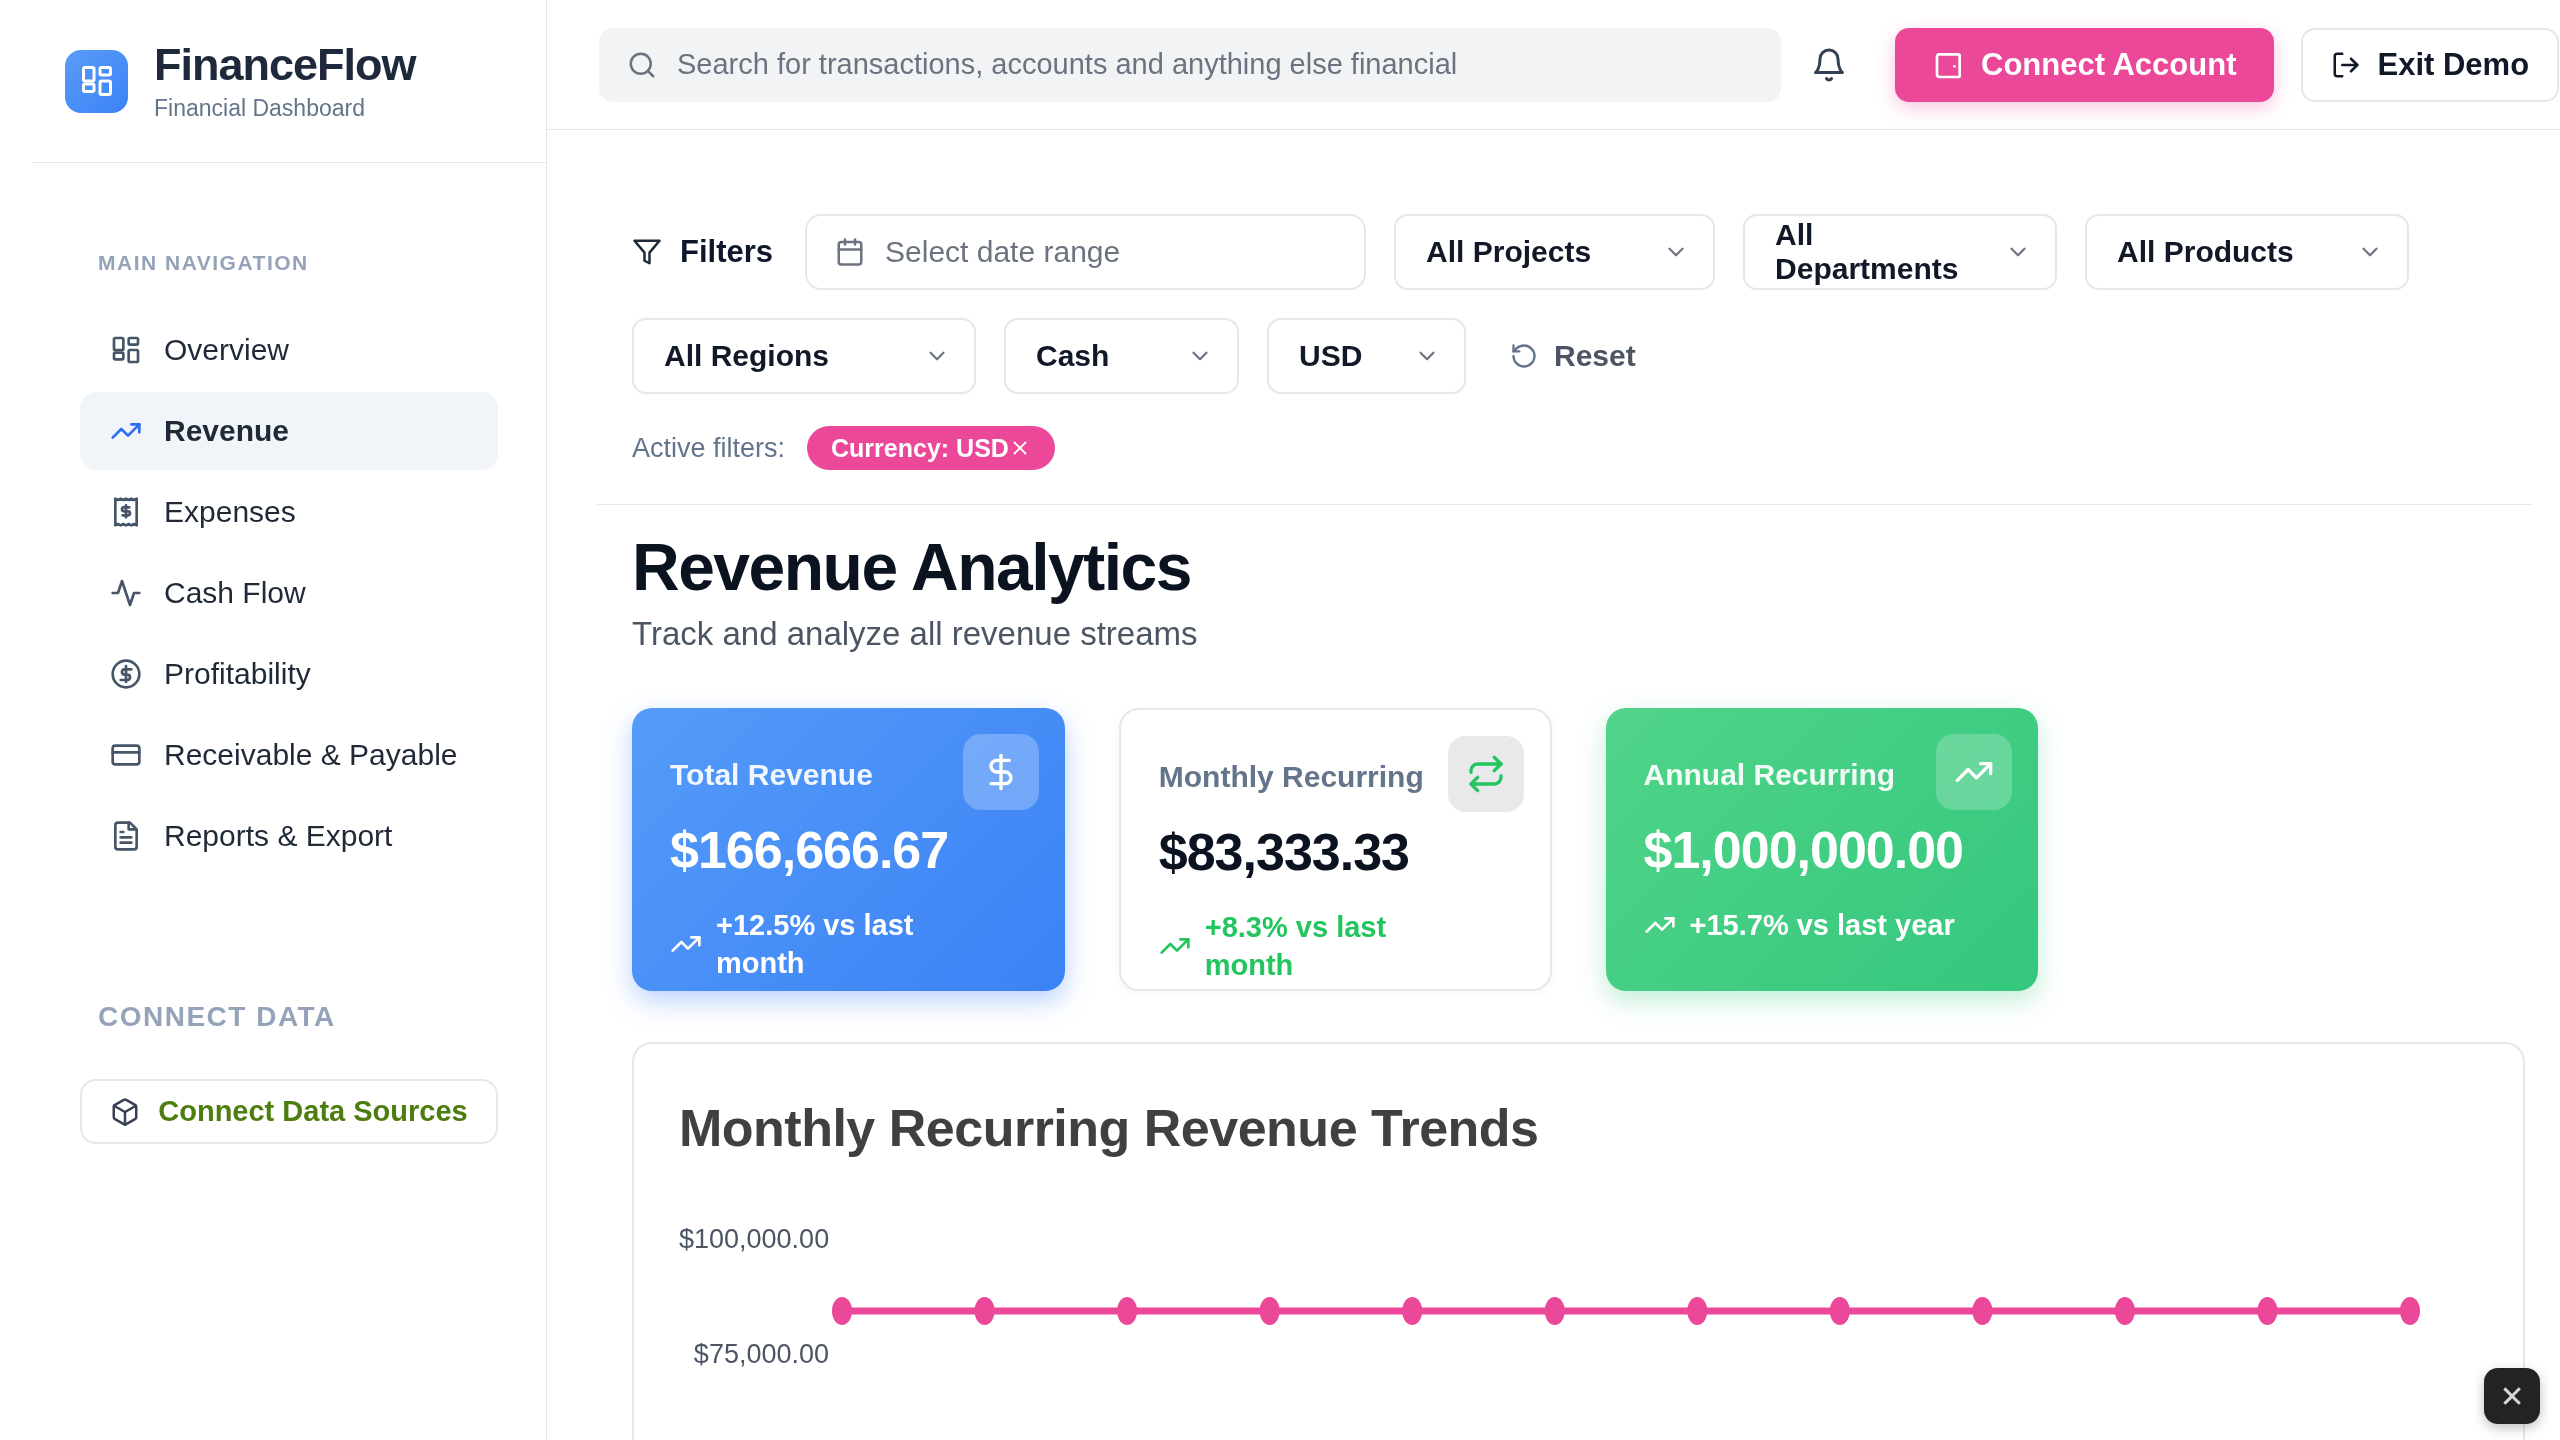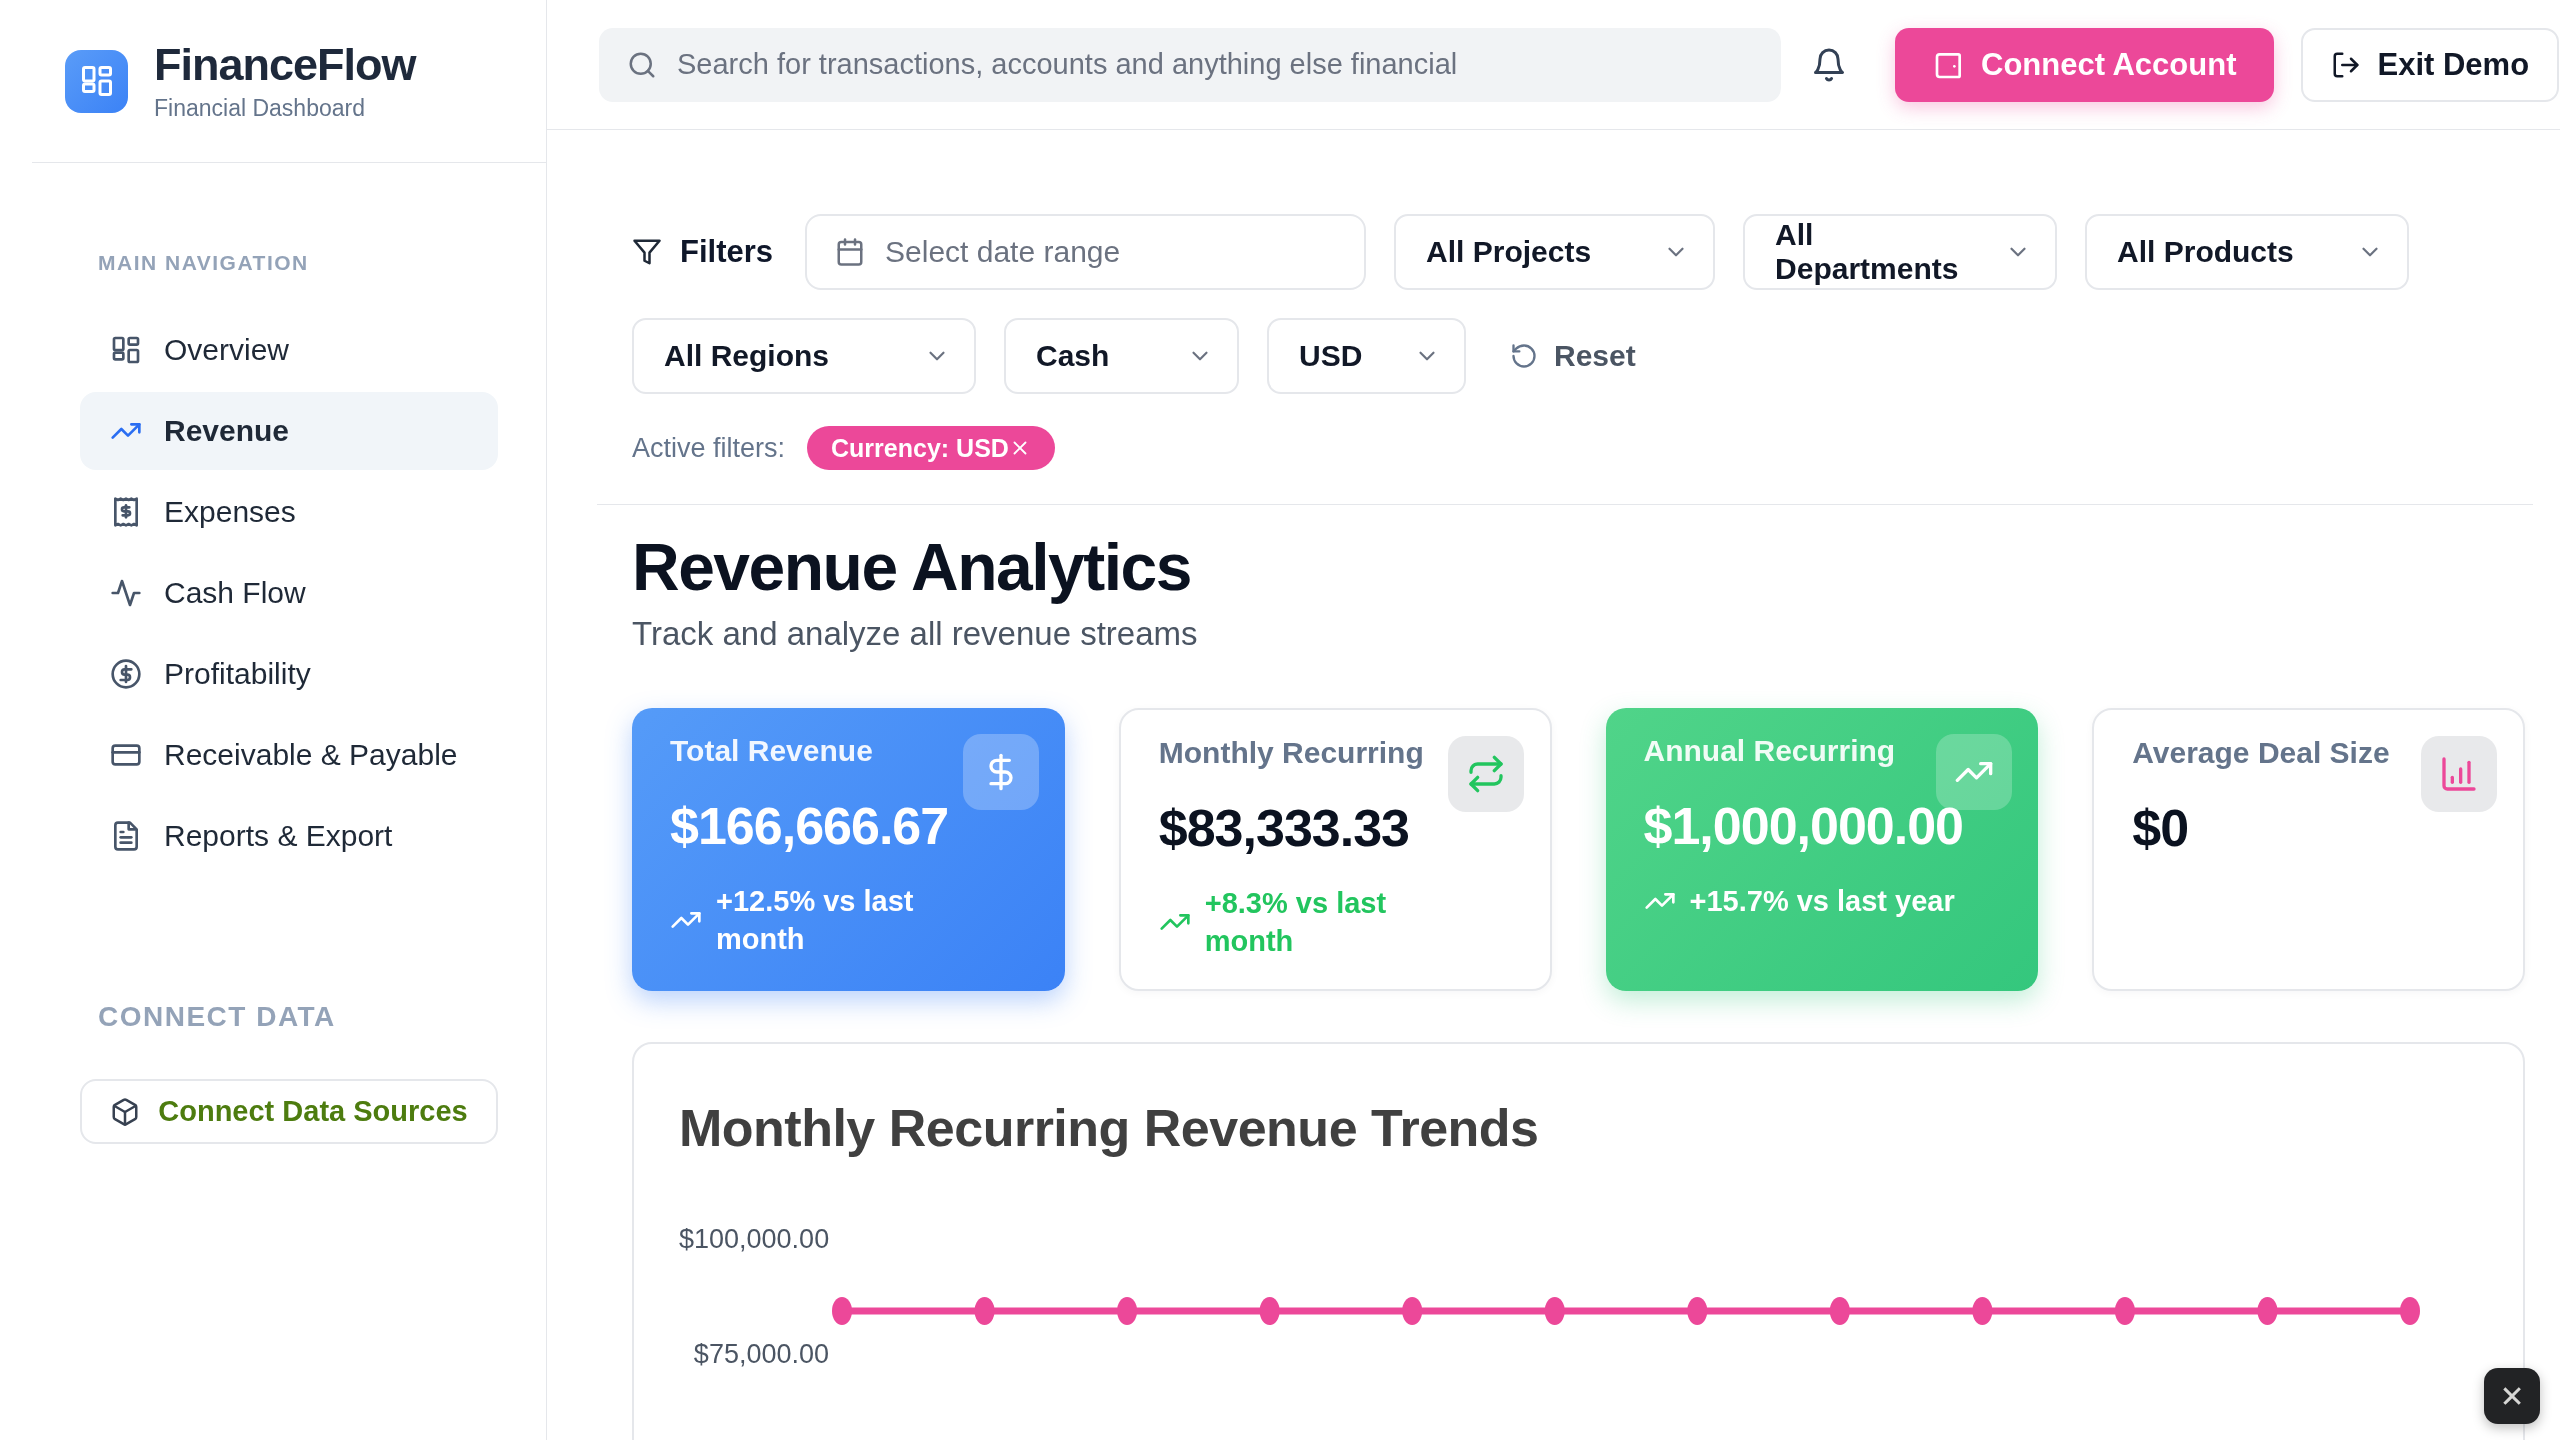--- a/index.html
+++ b/index.html
@@ -61,21 +61,21 @@
   .chip svg { width:22px; height:22px; stroke:#fff; }
 
   .divider { border:0; border-top:1px solid #e5e7eb; margin-top:34px; }
 
   .page-head { margin:26px 0 0 35px; }
   .page-title { font-size:66px; font-weight:800; letter-spacing:-1.5px; color:#0b1220; line-height:72px; }
   .page-sub { font-size:33px; color:#4b5563; margin-top:8px; line-height:46px; }
 
   
   .kpi-grid { display:grid; grid-template-columns:repeat(4,1fr); gap:54px; margin-top:51px; }
-  .kpi-card { position:relative; height:283px; border-radius:20px; padding:24px 38px; background:#fff; }
+  .kpi-card { position:relative; height:283px; border-radius:20px; padding:48px 38px; background:#fff; }
   .kpi-card.white { border:2px solid #e5e7eb; box-shadow:0 2px 8px rgba(15,23,42,.04); }
   .kpi-card.blue { background:linear-gradient(135deg,#559bf8 0%,#3b82f6 100%); color:#fff; box-shadow:0 10px 26px rgba(59,130,246,.35); }
   .kpi-card.green { background:linear-gradient(135deg,#50d489 0%,#34c77d 100%); color:#fff; box-shadow:0 10px 26px rgba(52,199,125,.3); }
   .kpi-label { font-size:30px; font-weight:600; color:#64748b; line-height:38px; }
   .blue .kpi-label, .green .kpi-label { color:rgba(255,255,255,.92); }
   .kpi-value { margin-top:26px; font-size:52px; font-weight:800; letter-spacing:-1px; white-space:nowrap; color:#0b1220; }
   .blue .kpi-value, .green .kpi-value { color:#fff; }
   .kpi-delta { margin-top:26px; display:flex; align-items:center; gap:14px; font-size:29px; font-weight:600; line-height:38px; }
   .kpi-delta svg { width:32px; height:32px; flex:none; }
   .blue .kpi-delta { color:#fff; } .blue .kpi-delta svg { stroke:#fff; }
@@ -365,33 +365,20 @@
             <span class="delta-text">+15.7% vs last year</span>
           </div>
           <div class="kpi-icon-box">
             <svg class="ic" viewBox="0 0 24 24">
                 <polyline points="22 7 13.5 15.5 8.5 10.5 2 17"></polyline>
                 <polyline points="16 7 22 7 22 13"></polyline>
               </svg>
           </div>
         </div>
 
-        <div class="kpi-card white">
-          <div class="kpi-label">Average Deal Size</div>
-          <div class="kpi-value">$0</div>
-
-          <div class="kpi-icon-box icon-chart">
-            <svg class="ic" viewBox="0 0 24 24">
-                <path d="M3 3v16a2 2 0 0 0 2 2h16"></path>
-                <path d="M13 17V9"></path>
-                <path d="M18 17V5"></path>
-                <path d="M8 17v-3"></path>
-              </svg>
-          </div>
-        </div>
       </div>
 
       <div class="inner chart-card">
         <div class="chart-title">Monthly Recurring Revenue Trends</div>
         <div id="chart-ticks">
             <div class="chart-tick" style="top: 177px;">$100,000.00</div>
             <div class="chart-tick" style="top: 292px;">$75,000.00</div>
             <div class="chart-tick" style="top: 393px;">$50,000.00</div>
           </div>
         <svg id="mrr-svg" class="chart-svg" viewBox="0 0 1893 620">

